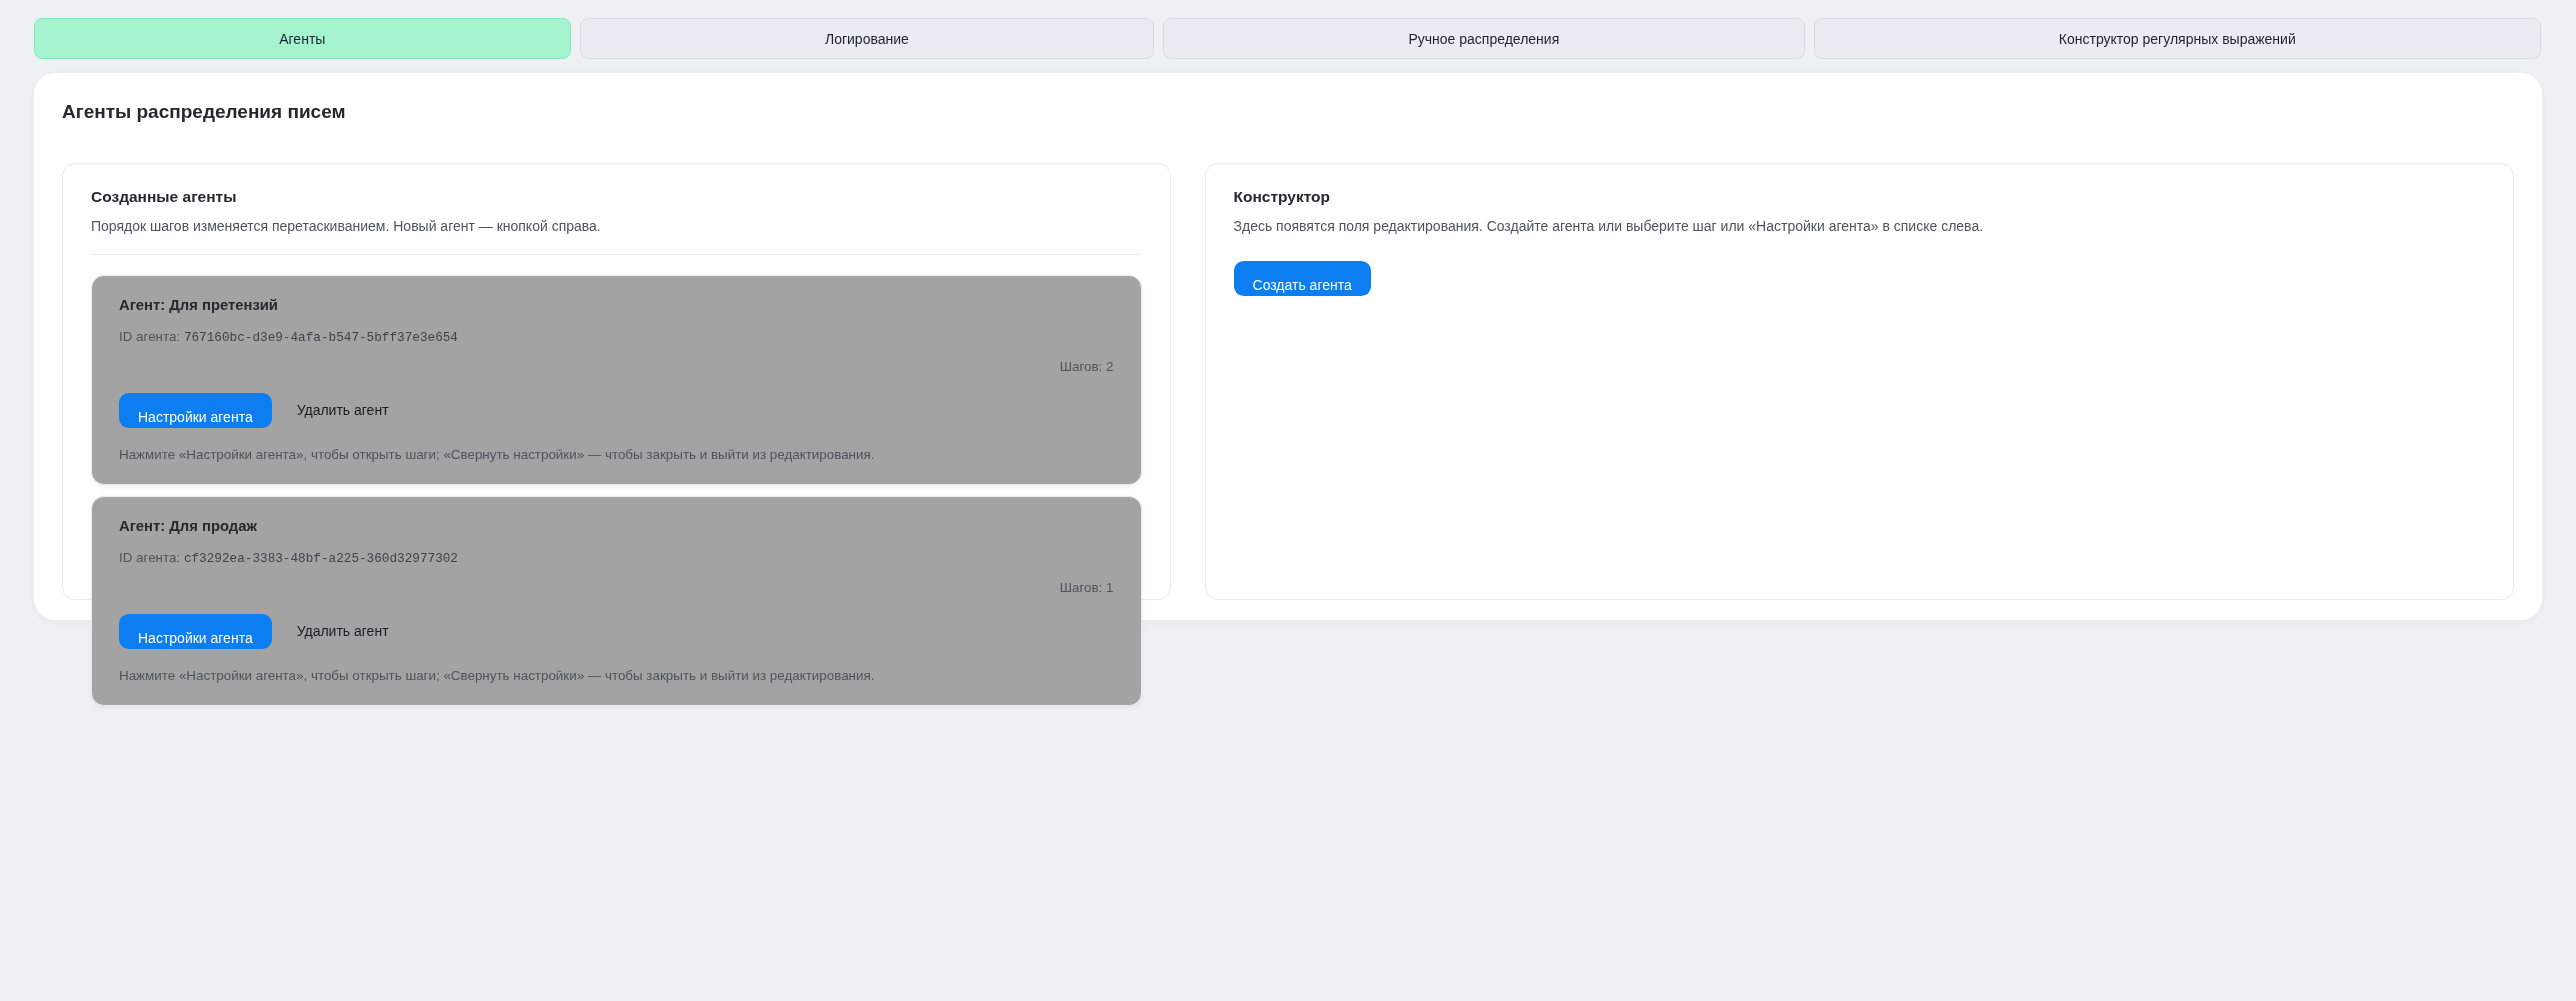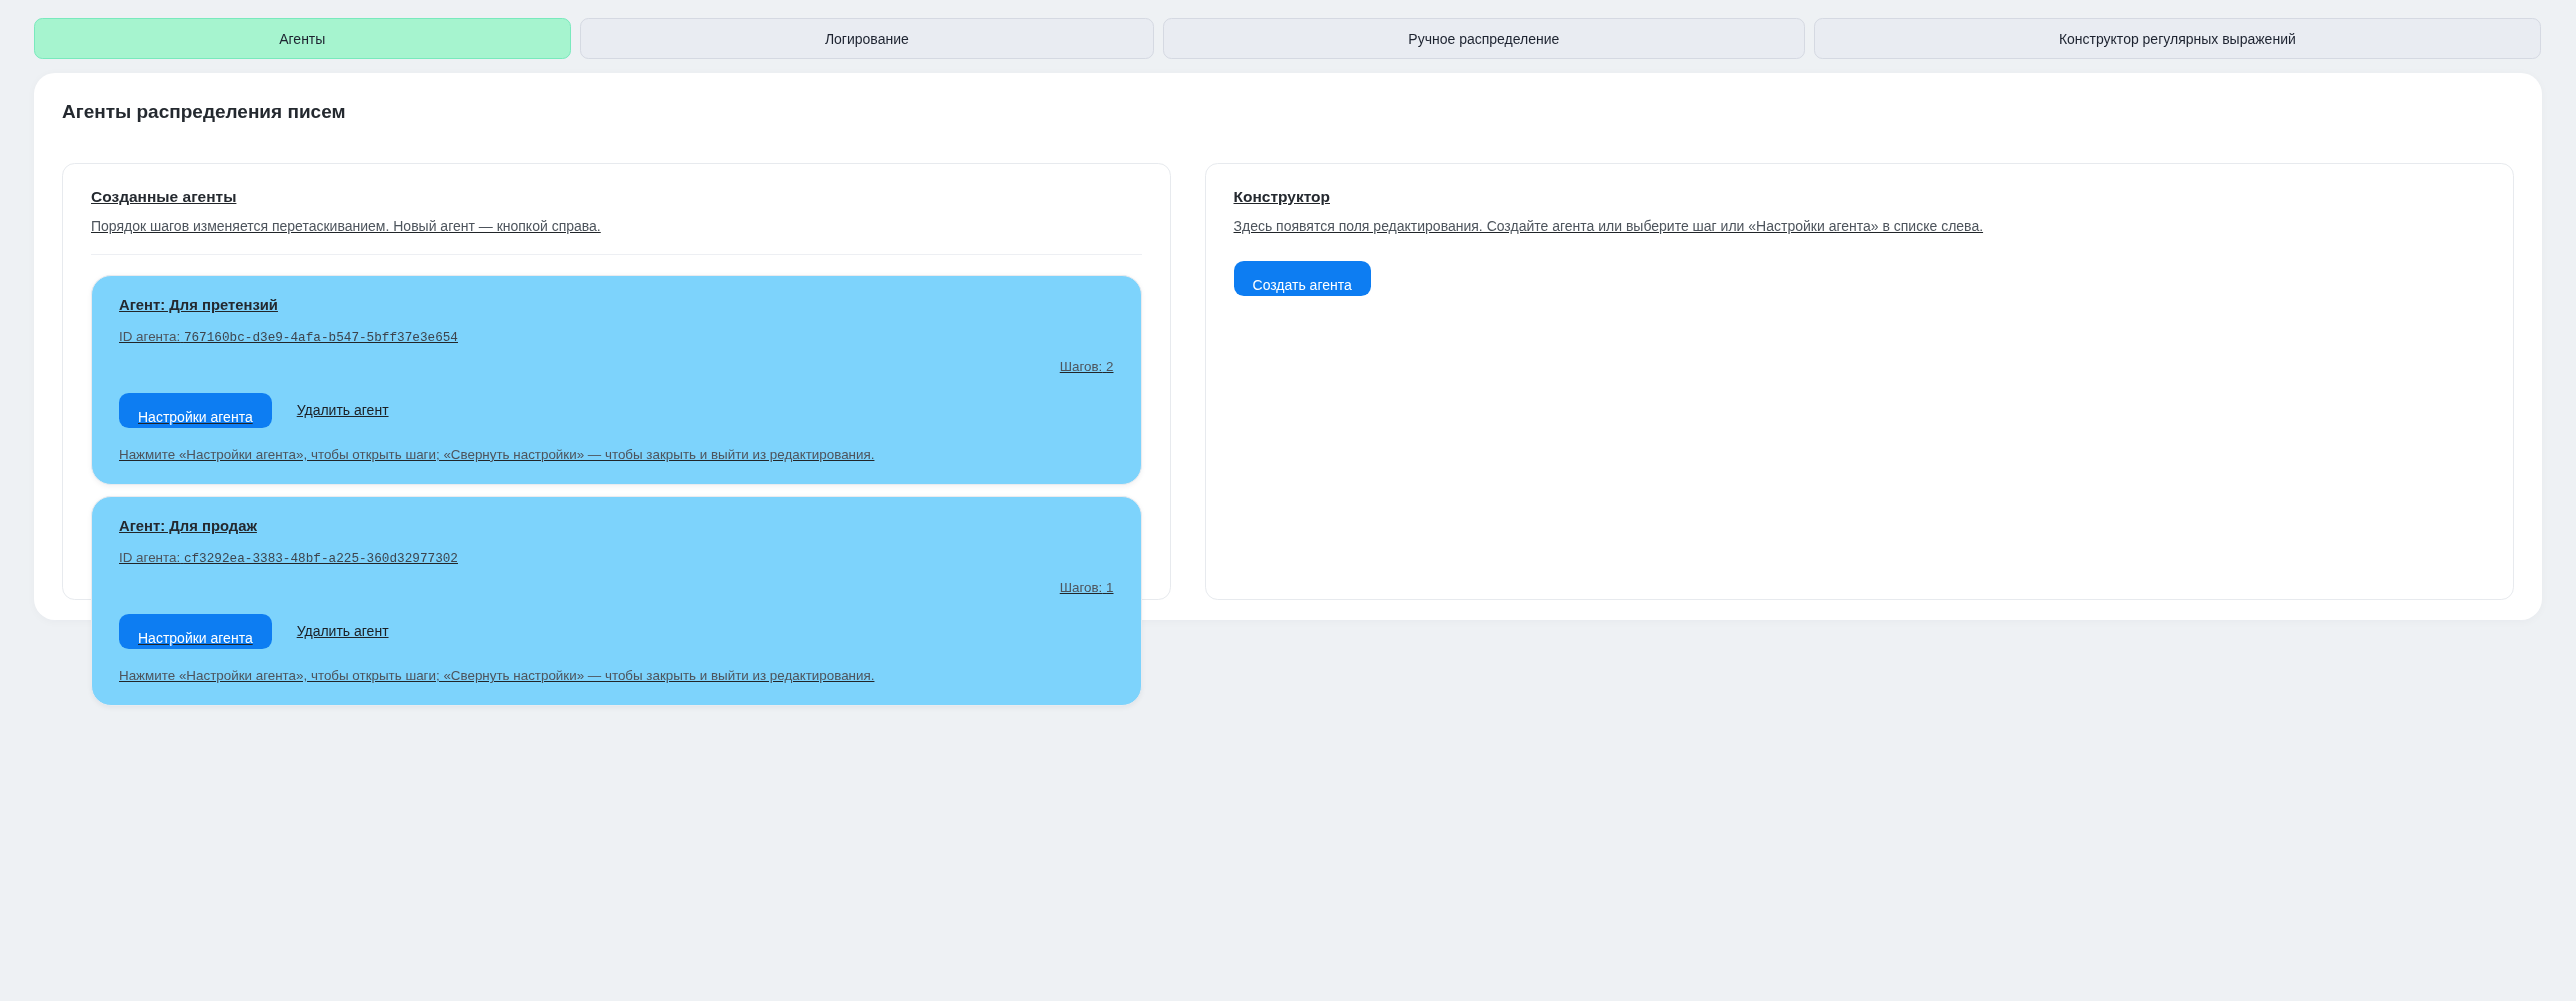--- a/index.html
+++ b/index.html
@@ -61,21 +61,20 @@
     color: #24292f;
   }
 
   
   .panels {
     display: flex;
     gap: 34px;
     margin-top: 37px;
     flex: 1;
     min-height: 0;
-    text-decoration: underline;
   }
   .panel {
     background: #ffffff;
     border: 1.4px solid #e7eaee;
     border-radius: 12.7px;
     padding: 24px 28px 18.3px;
   }
   .panel-left  { flex: 1589 1 0; }
   .panel-right { flex: 1893 1 0; }
 
@@ -94,22 +93,22 @@
   .panel-sub { margin-top: 11.2px; }
   .divider {
     border: none;
     border-top: 1.4px solid #edeff3;
     margin: 18.3px 0 0;
   }
 
   
   .agent-card {
     border: 1.4px solid #e9ebef;
-    border-radius: 20px;
-    background: #7dd3fc;
+    border-radius: 13px;
+    background: #a3a3a3;
     box-shadow: 0 1.4px 5.6px rgba(16, 24, 40, 0.05);
     padding: 21px 27px 19.7px;
     margin-top: 19.7px;
   }
   .agent-card + .agent-card { margin-top: 11.2px; }
   .agent-title {
     margin: 0;
     font-size: 14.8px;
     font-weight: 700;
     color: #24292f;
@@ -157,21 +156,21 @@
 
   
   .constructor-cta { margin-top: 25px; }
 </style>
 </head>
 <body>
 
 <nav class="tabs">
   <button class="tab active">Агенты</button>
   <button class="tab">Логирование</button>
-  <button class="tab">Ручное распределение</button>
+  <button class="tab">Ручное распределения</button>
   <button class="tab">Конструктор регулярных выражений</button>
 </nav>
 
 <main class="container">
   <h1 class="page-title">Агенты распределения писем</h1>
 
   <div class="panels">
 
     <section class="panel panel-left">
       <h2 class="panel-title">Созданные агенты</h2>

